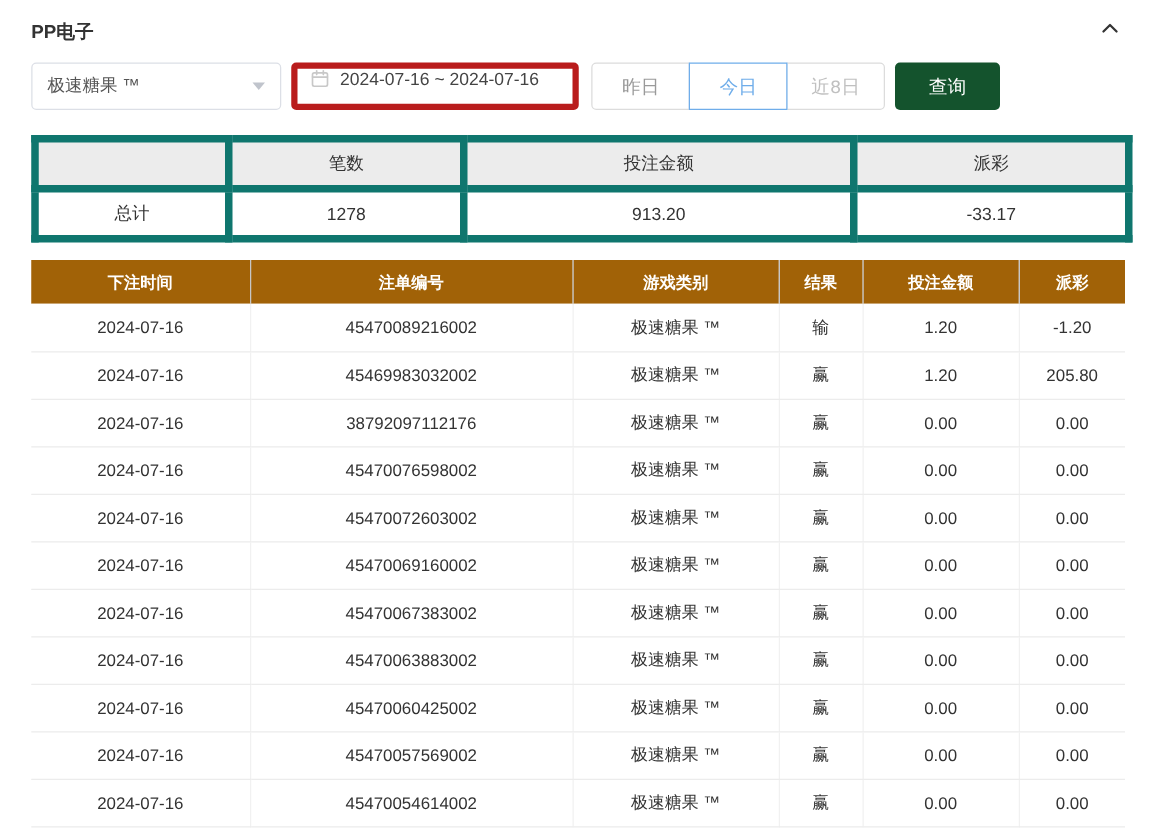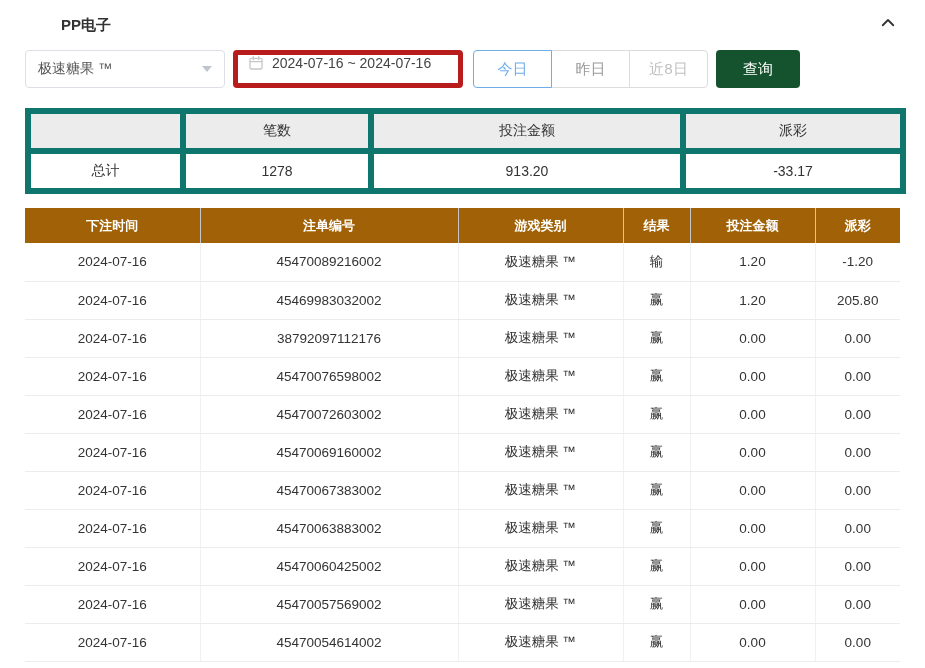--- a/index.html
+++ b/index.html
@@ -10,21 +10,20 @@
     font-family: "Liberation Sans", sans-serif;
     color: #333;
     overflow: hidden;
   }
   .wrap { padding: 10px 25px 0 25px; }
 
   
   .panel-header {
     display: flex; align-items: center; justify-content: space-between;
     height: 30px;
-    margin-left: 36px;
   }
   .panel-title { font-size: 15px; font-weight: bold; color: #333; }
   .collapse-btn { width: 24px; height: 24px; display: flex; align-items: center; justify-content: center; cursor: pointer; }
 
   
   .filters { display: flex; align-items: center; margin-top: 10px; }
   .select-box {
     width: 200px; height: 38px;
     border: 1px solid #dcdfe6; border-radius: 4px;
     display: flex; align-items: center; justify-content: space-between;
@@ -121,22 +120,22 @@
           <rect x="3" y="5" width="18" height="16" rx="2"></rect>
           <line x1="8" y1="2.5" x2="8" y2="7"></line>
           <line x1="16" y1="2.5" x2="16" y2="7"></line>
           <line x1="3" y1="10" x2="21" y2="10"></line>
         </svg>
       </span>
       <span>2024-07-16 ~ 2024-07-16</span>
     </div>
 
     <div class="btn-group">
+      <button class="qbtn gray">昨日</button>
       <button class="qbtn active">今日</button>
-      <button class="qbtn gray">昨日</button>
       <button class="qbtn lightgray">近8日</button>
     </div>
 
     <button class="search-btn">查询</button>
   </div>
 
   <table class="summary">
     <colgroup>
         <col class="col-s1">
         <col class="col-s2">

